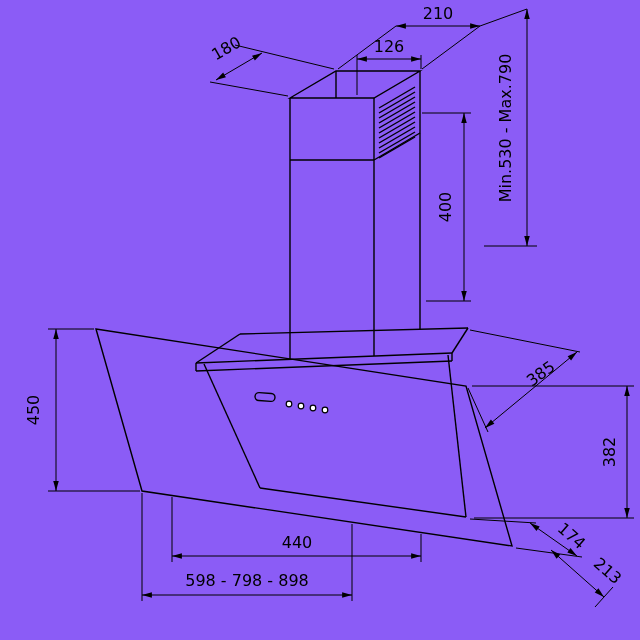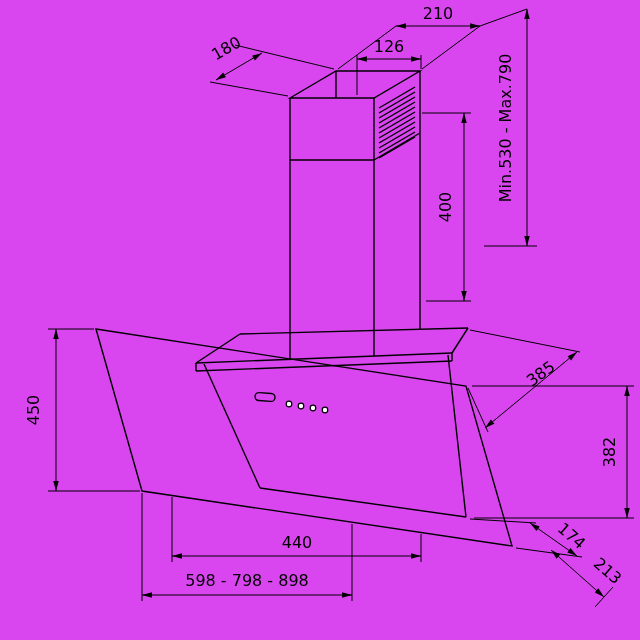--- a/index.html
+++ b/index.html
@@ -1,16 +1,16 @@
 <!DOCTYPE html>
 <html><head>
 <meta charset="utf-8">
 <style>
   html,body{margin:0;padding:0;background:#ffffff;width:640px;height:640px;overflow:hidden;}
-  #stage{position:relative;width:640px;height:640px;background:#d946ef;}
+  #stage{position:relative;width:640px;height:640px;background:#8b5cf6;}
   svg{display:block;}
   .obj line,.obj path,.obj rect{stroke:#000;stroke-width:1.4;fill:none;}
   .obj circle{stroke:#000;stroke-width:1.2;fill:#fff;}
   .dim line{stroke:#000;stroke-width:1;}
   .dim text{font:16px "DejaVu Sans", sans-serif;fill:#000;}
   marker path{fill:#000;stroke:none;}
 </style>
 </head>
 <body>
 

